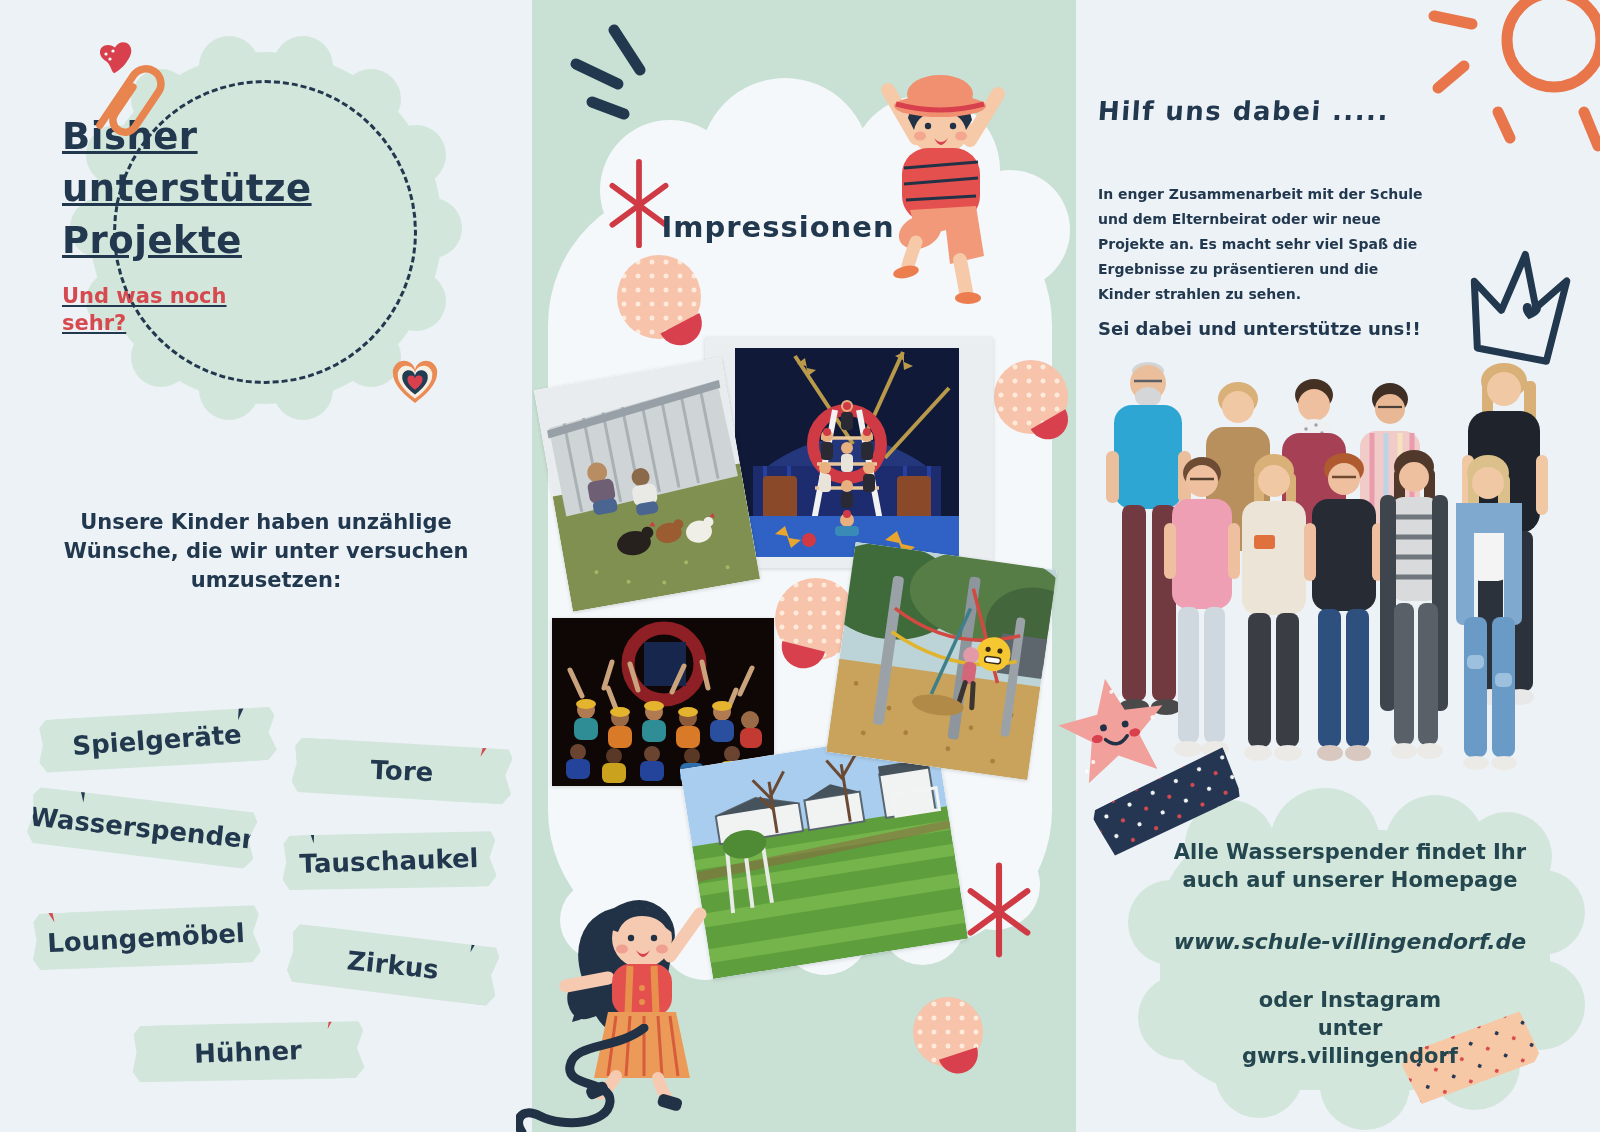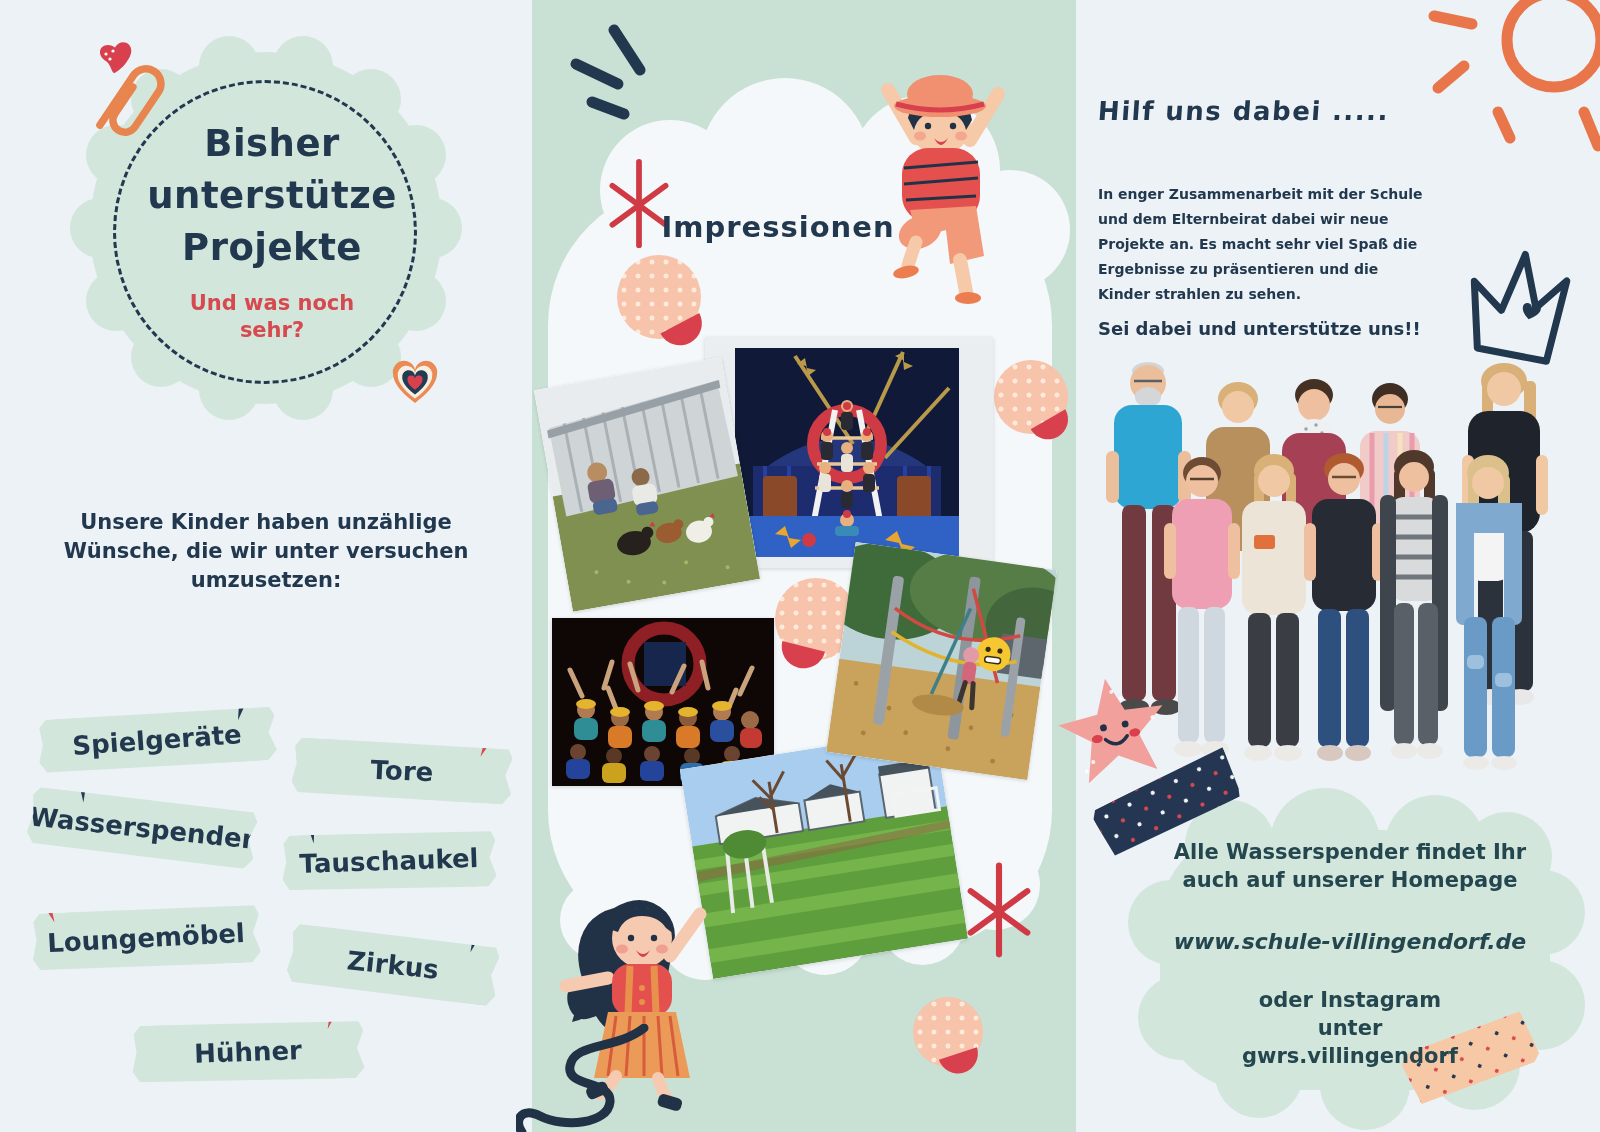--- a/index.html
+++ b/index.html
@@ -21,21 +21,21 @@
     box-shadow:
       166px 0 0 -146px var(--mint-lite), 150px 73px 0 -146px var(--mint-lite),
       105px 129px 0 -146px var(--mint-lite), 37px 162px 0 -146px var(--mint-lite),
       -37px 162px 0 -146px var(--mint-lite), -105px 129px 0 -146px var(--mint-lite),
       -150px 73px 0 -146px var(--mint-lite), -166px 0 0 -146px var(--mint-lite),
       -150px -73px 0 -146px var(--mint-lite), -105px -129px 0 -146px var(--mint-lite),
       -37px -162px 0 -146px var(--mint-lite), 37px -162px 0 -146px var(--mint-lite),
       105px -129px 0 -146px var(--mint-lite), 150px -73px 0 -146px var(--mint-lite);}
   .dashed-ring{position:absolute;left:113px;top:80px;width:298px;height:298px;border-radius:50%;
     border:3.5px dashed var(--navy);}
-  .badge-text{position:absolute;left:62px;top:118px;width:420px;text-align:center;}
+  .badge-text{position:absolute;left:62px;top:111px;width:420px;text-decoration:underline;}
   .badge-text .t{display:block;font-size:37px;font-weight:700;line-height:52px;letter-spacing:.5px;}
   .badge-text .s{display:block;font-size:21px;font-weight:700;line-height:27px;color:var(--red);}
   .badge-text .gap{display:block;height:16px;}
 
   .intro{position:absolute;left:30px;top:508px;width:472px;text-align:center;
     font-size:21px;font-weight:700;line-height:29px;}
   .intro span{display:block;}
 
   
   .banner{position:absolute;background:var(--mint-lite);display:flex;align-items:center;justify-content:center;
@@ -530,21 +530,21 @@
       <line x1="36" y1="88" x2="62" y2="66"></line>
       <line x1="96" y1="112" x2="108" y2="138"></line>
       <line x1="182" y1="112" x2="196" y2="146"></line>
     </g>
   </svg>
 
   <div class="help-head">Hilf uns dabei .....</div>
 
   <div class="help-para">
     <span>In enger Zusammenarbeit mit der Schule</span>
-    <span>und dem Elternbeirat dabei wir neue</span>
+    <span>und dem Elternbeirat oder wir neue</span>
     <span>Projekte an. Es macht sehr viel Spaß die</span>
     <span>Ergebnisse zu präsentieren und die</span>
     <span>Kinder strahlen zu sehen.</span>
   </div>
   <div class="help-callout">Sei dabei und unterstütze uns!!</div>
 
   <svg class="abs" style="left:1468px;top:248px;width:100px;height:115px;transform:rotate(6deg)" viewBox="0 0 100 115">
     <path d="M14 104 L4 38 L34 64 L52 6 L68 58 L96 28 L84 110 Z" fill="none" stroke="#22384e" stroke-width="7" stroke-linejoin="round" stroke-linecap="round"></path>
     <path d="M62 66 C57 62 55 58 55 55 A4.5 4.5 0 0 1 64 54 A4.5 4.5 0 0 1 73 55 C73 58 70 62 62 66 Z" fill="#22384e" transform="translate(0 4)"></path>
   </svg>

